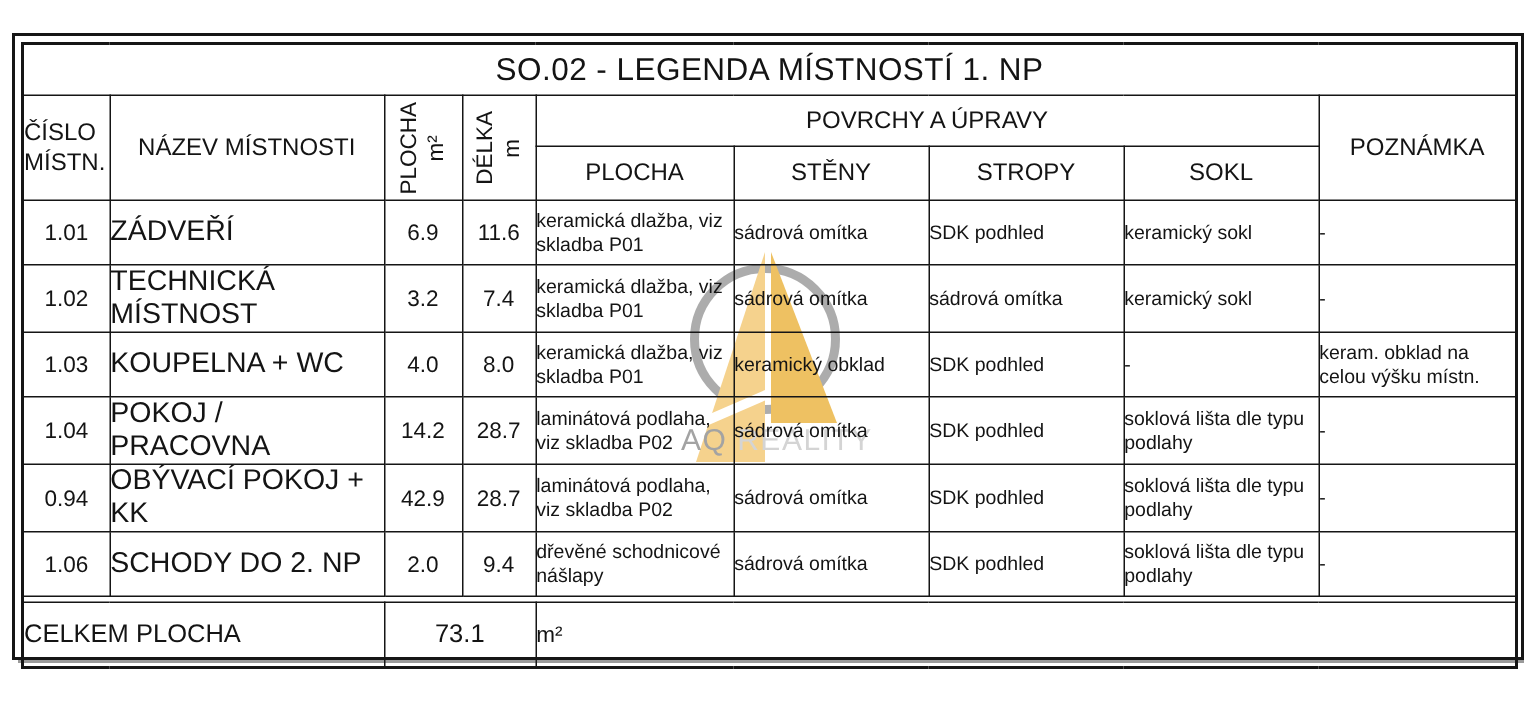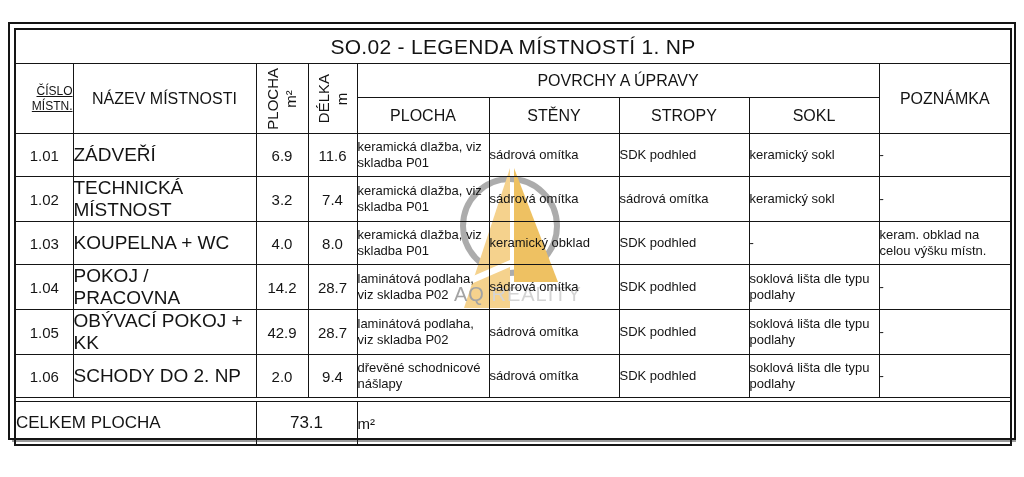--- a/index.html
+++ b/index.html
@@ -18,21 +18,21 @@
   .wm-reality{color:#d4d4d4;}
 
   table.legend{position:absolute;left:14px;top:28px;z-index:2;border-collapse:collapse;
                table-layout:fixed;width:996px;background:transparent;}
   table.legend td,table.legend th{border:1px solid #151515;padding:0;background:transparent;
                font-weight:normal;vertical-align:middle;overflow:hidden;}
   table.legend{border:2px solid #151515;padding-left:20px;}
 
   .title-cell{height:33px;text-align:center;font-size:21px;letter-spacing:.3px;}
   .hdr{text-align:center;font-size:16px;}
-  .hdr-small{font-size:12px;line-height:1.25;text-align:right;text-decoration:underline;}
+  .hdr-small{font-size:16px;line-height:1.25;text-align:left;}
   .row-h1{height:34px;}
   .row-h2{height:36px;}
 
   .vcell{vertical-align:middle;}
   .vwrap{display:flex;align-items:center;justify-content:center;height:100%;}
   .vtext{writing-mode:vertical-rl;transform:rotate(180deg);font-size:15px;line-height:1.2;
          text-align:center;}
   .vtext span{display:block;}
 
   .data-row td{height:42px;}
@@ -161,21 +161,21 @@
       <td class="c-val">14.2</td>
       <td class="c-val">28.7</td>
       <td class="c-surf">laminátová podlaha, viz skladba P02</td>
       <td class="c-surf">sádrová omítka</td>
       <td class="c-surf">SDK podhled</td>
       <td class="c-surf">soklová lišta dle typu podlahy</td>
       <td class="c-surf">-</td>
     </tr>
 
     <tr class="data-row">
-      <td class="c-num">1.05</td>
+      <td class="c-num">0.94</td>
       <td class="c-name">OBÝVACÍ POKOJ + KK</td>
       <td class="c-val">42.9</td>
       <td class="c-val">28.7</td>
       <td class="c-surf">laminátová podlaha, viz skladba P02</td>
       <td class="c-surf">sádrová omítka</td>
       <td class="c-surf">SDK podhled</td>
       <td class="c-surf">soklová lišta dle typu podlahy</td>
       <td class="c-surf">-</td>
     </tr>
 

